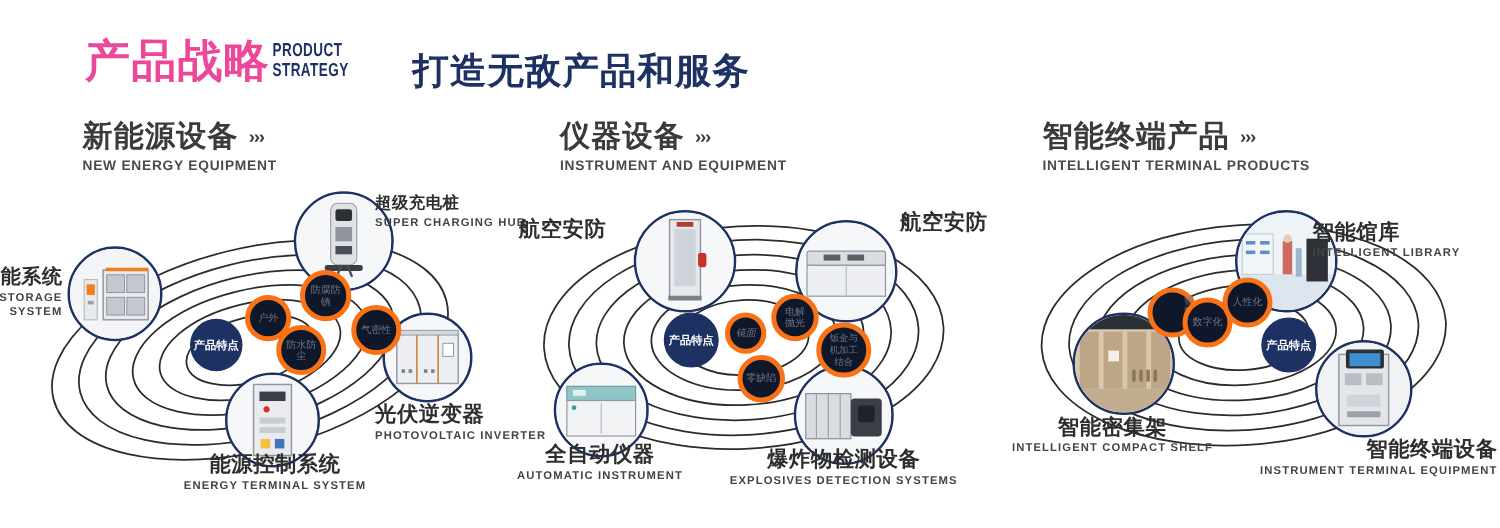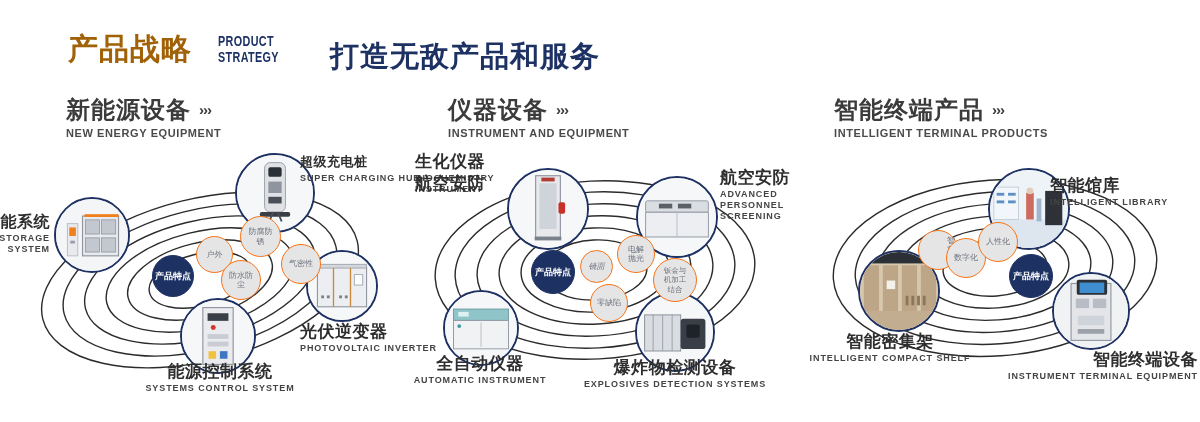--- a/index.html
+++ b/index.html
@@ -6,21 +6,21 @@
   body{
     width:1200px;height:422px;background:#ffffff;
     font-family:"Liberation Sans","DejaVu Sans",sans-serif;
     overflow:hidden;position:relative;
   }
   #stage{position:absolute;left:0;top:0;width:1200px;height:422px;}
 
   
   .hdr-cn{
     position:absolute;left:68px;top:27px;
-    font-size:30px;font-weight:bold;color:#a16207;
+    font-size:36px;font-weight:bold;color:#ec4899;
     letter-spacing:1px;line-height:44px;white-space:nowrap;
   }
   .hdr-en{
     position:absolute;left:218px;top:33px;
     font-size:15px;font-weight:bold;color:#1d3163;
     line-height:15.5px;letter-spacing:.5px;
     transform:scaleX(.72);transform-origin:left top;white-space:nowrap;
   }
   .hdr-sub{
     position:absolute;left:330px;top:37px;
@@ -67,21 +67,21 @@
   .cap .cap-en{font-size:9px;font-weight:bold;color:#444;letter-spacing:.9px;line-height:11px;margin-top:2px;}
   .cap.r{text-align:right;}
   .cap.c{text-align:center;}
 
   
   .bub{
     position:absolute;border-radius:50%;
     display:flex;align-items:center;justify-content:center;
     text-align:center;box-sizing:border-box;
   }
-  .bub.light{border:1px solid #f97316;background:#e5e5e5;color:#6f7480;font-size:8px;line-height:9.5px;}
+  .bub.light{border:4px solid #f97316;background:#0f172a;color:#6f7480;font-size:8px;line-height:9.5px;}
   .bub.dark{background:#1d3163;color:#ffffff;font-weight:bold;font-size:9px;line-height:11px;border:1px solid #1d3163;}
 </style>
 </head>
 <body>
 
 <div id="stage">
 
   <div class="hdr-cn">产品战略</div>
   <div class="hdr-en">
     <div>PRODUCT</div>
@@ -183,21 +183,21 @@
         <rect x="27" y="14" width="22" height="8" fill="#3a3e46"></rect>
         <circle cx="33" cy="29" r="2.6" fill="#d2332c"></circle>
         <rect x="27" y="36" width="22" height="5" fill="#c9ccd2"></rect>
         <rect x="27" y="44" width="22" height="5" fill="#c9ccd2"></rect>
         <rect x="28" y="54" width="8" height="8" fill="#f2c23e"></rect>
         <rect x="40" y="54" width="8" height="8" fill="#3f76c0"></rect>
       </svg>
     </div>
     <div class="cap c" style="left:85px;top:212px;width:270px;">
       <div class="cap-cn" style="font-size:17px;">能源控制系统</div>
-      <div class="cap-en">SYSTEMS CONTROL SYSTEM</div>
+      <div class="cap-en">ENERGY TERMINAL SYSTEM</div>
     </div>
 
     <div class="bub dark" style="left:152px;top:105px;width:42px;height:42px;">
       <span>产品特点</span>
     </div>
     <div class="bub light" style="left:196px;top:86px;width:37px;height:37px;">
       <span>户外</span>
     </div>
     <div class="bub light" style="left:240px;top:66px;width:41px;height:41px;">
       <span style="width:24px;">防腐防锈</span>
@@ -225,41 +225,36 @@
     <div class="node" style="left:112px;top:18px;width:82px;height:82px;">
       <svg class="ph" viewBox="0 0 82 82">
         <rect x="0" y="0" width="82" height="82" fill="#f6f7f8"></rect>
         <rect x="28" y="6" width="26" height="66" fill="#e6e8ec" stroke="#8f949e" stroke-width="1.2"></rect>
         <rect x="32" y="14" width="18" height="48" fill="#cfd3da"></rect>
         <rect x="34" y="8" width="14" height="4" fill="#b23b34"></rect>
         <rect x="52" y="34" width="7" height="12" rx="2" fill="#c8302a"></rect>
         <rect x="27" y="70" width="28" height="4" fill="#7b818b"></rect>
       </svg>
     </div>
-    <div class="cap" style="left:20px;top:2px;">
-      <div class="cap-cn" style="font-size:17px;">生化仪器</div>
-      <div class="cap-en" style="white-space:normal;width:100px;">BIOCHEMISTRY INSTRUMENT</div>
-    </div>
     <div class="cap" style="left:20px;top:24px;">
       <div class="cap-cn" style="font-size:17px;">航空安防</div>
     </div>
 
     <div class="node" style="left:241px;top:26px;width:82px;height:82px;">
       <svg class="ph" viewBox="0 0 82 82">
         <rect x="0" y="0" width="82" height="82" fill="#f6f7f8"></rect>
         <rect x="8" y="24" width="66" height="12" rx="2" fill="#dadde2" stroke="#9198a2" stroke-width="1"></rect>
         <rect x="8" y="36" width="66" height="26" fill="#eceef1" stroke="#9198a2" stroke-width="1"></rect>
         <rect x="22" y="27" width="14" height="5" fill="#5a5f68"></rect>
         <rect x="42" y="27" width="14" height="5" fill="#5a5f68"></rect>
         <line x1="41" y1="36" x2="41" y2="62" stroke="#b8bcc4" stroke-width="1"></line>
       </svg>
     </div>
     <div class="cap" style="left:325px;top:18px;">
       <div class="cap-cn" style="font-size:17px;">航空安防</div>
-      <div class="cap-en" style="white-space:normal;width:110px;">ADVANCED PERSONNEL SCREENING</div>
     </div>
 
     <div class="node" style="left:240px;top:142px;width:80px;height:80px;">
       <svg class="ph" viewBox="0 0 80 80">
         <rect x="0" y="0" width="80" height="80" fill="#f6f7f8"></rect>
         <rect x="8" y="22" width="38" height="38" fill="#d9dce1" stroke="#8a9099" stroke-width="1"></rect>
         <g stroke="#9ba0a9" stroke-width="1">
             <line x1="17" y1="22" x2="17" y2="60"></line>
             <line x1="27" y1="22" x2="27" y2="60"></line>
             <line x1="37" y1="22" x2="37" y2="60"></line>

